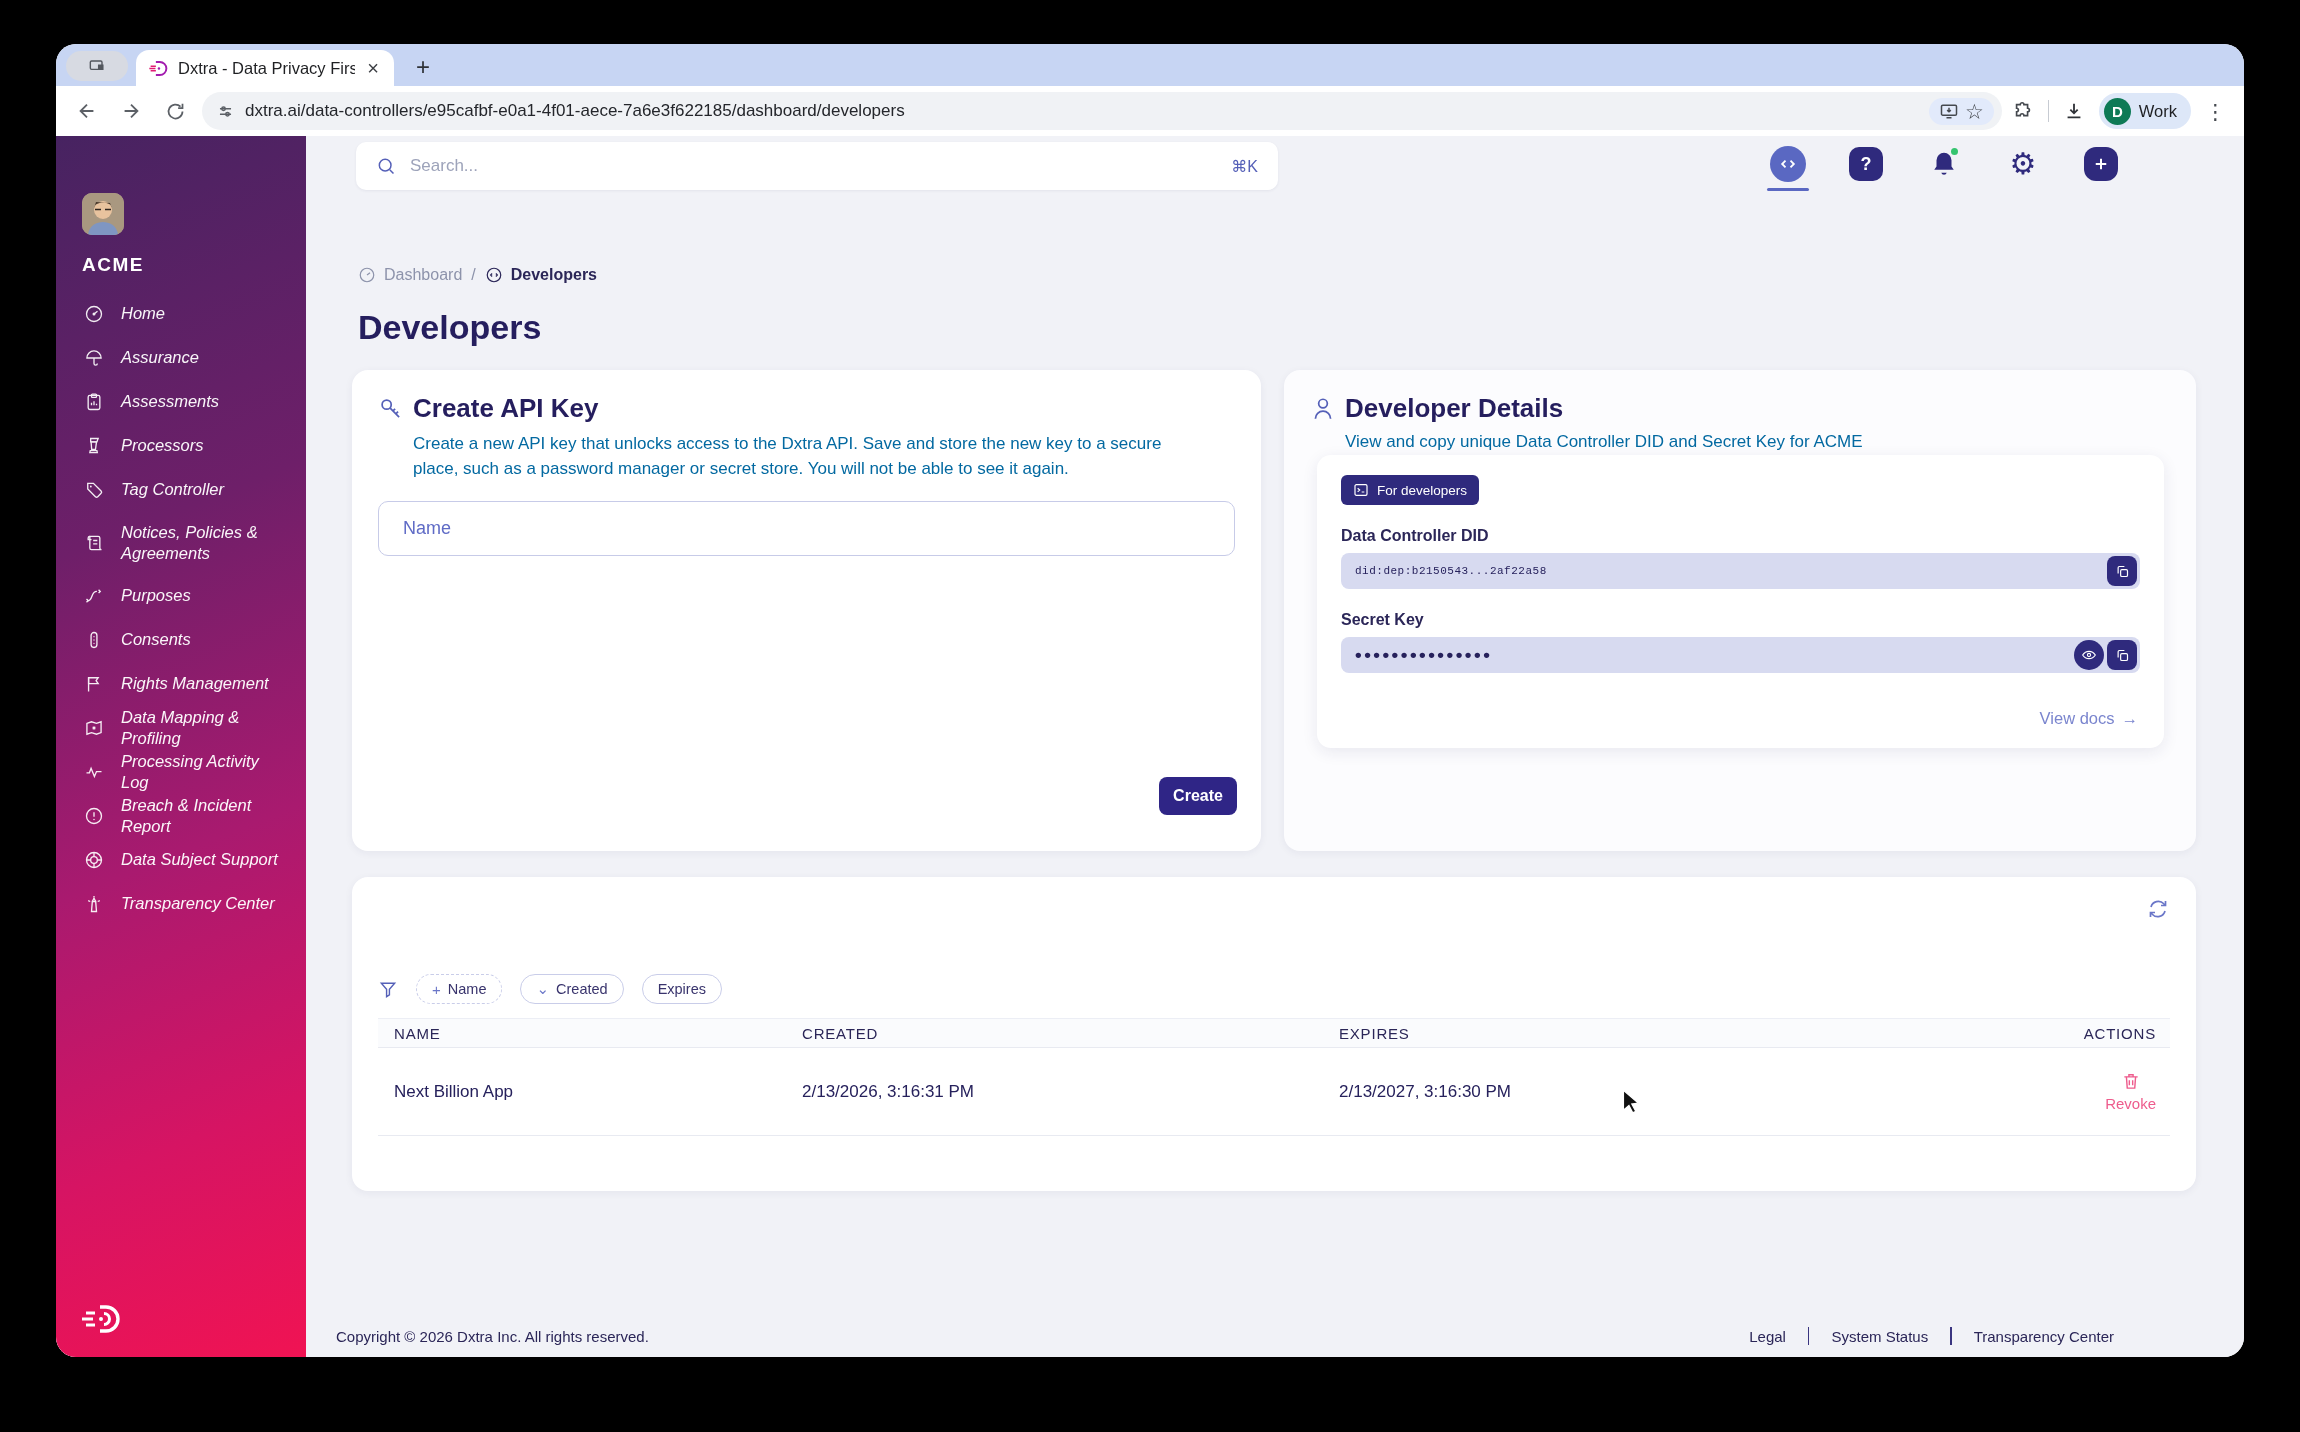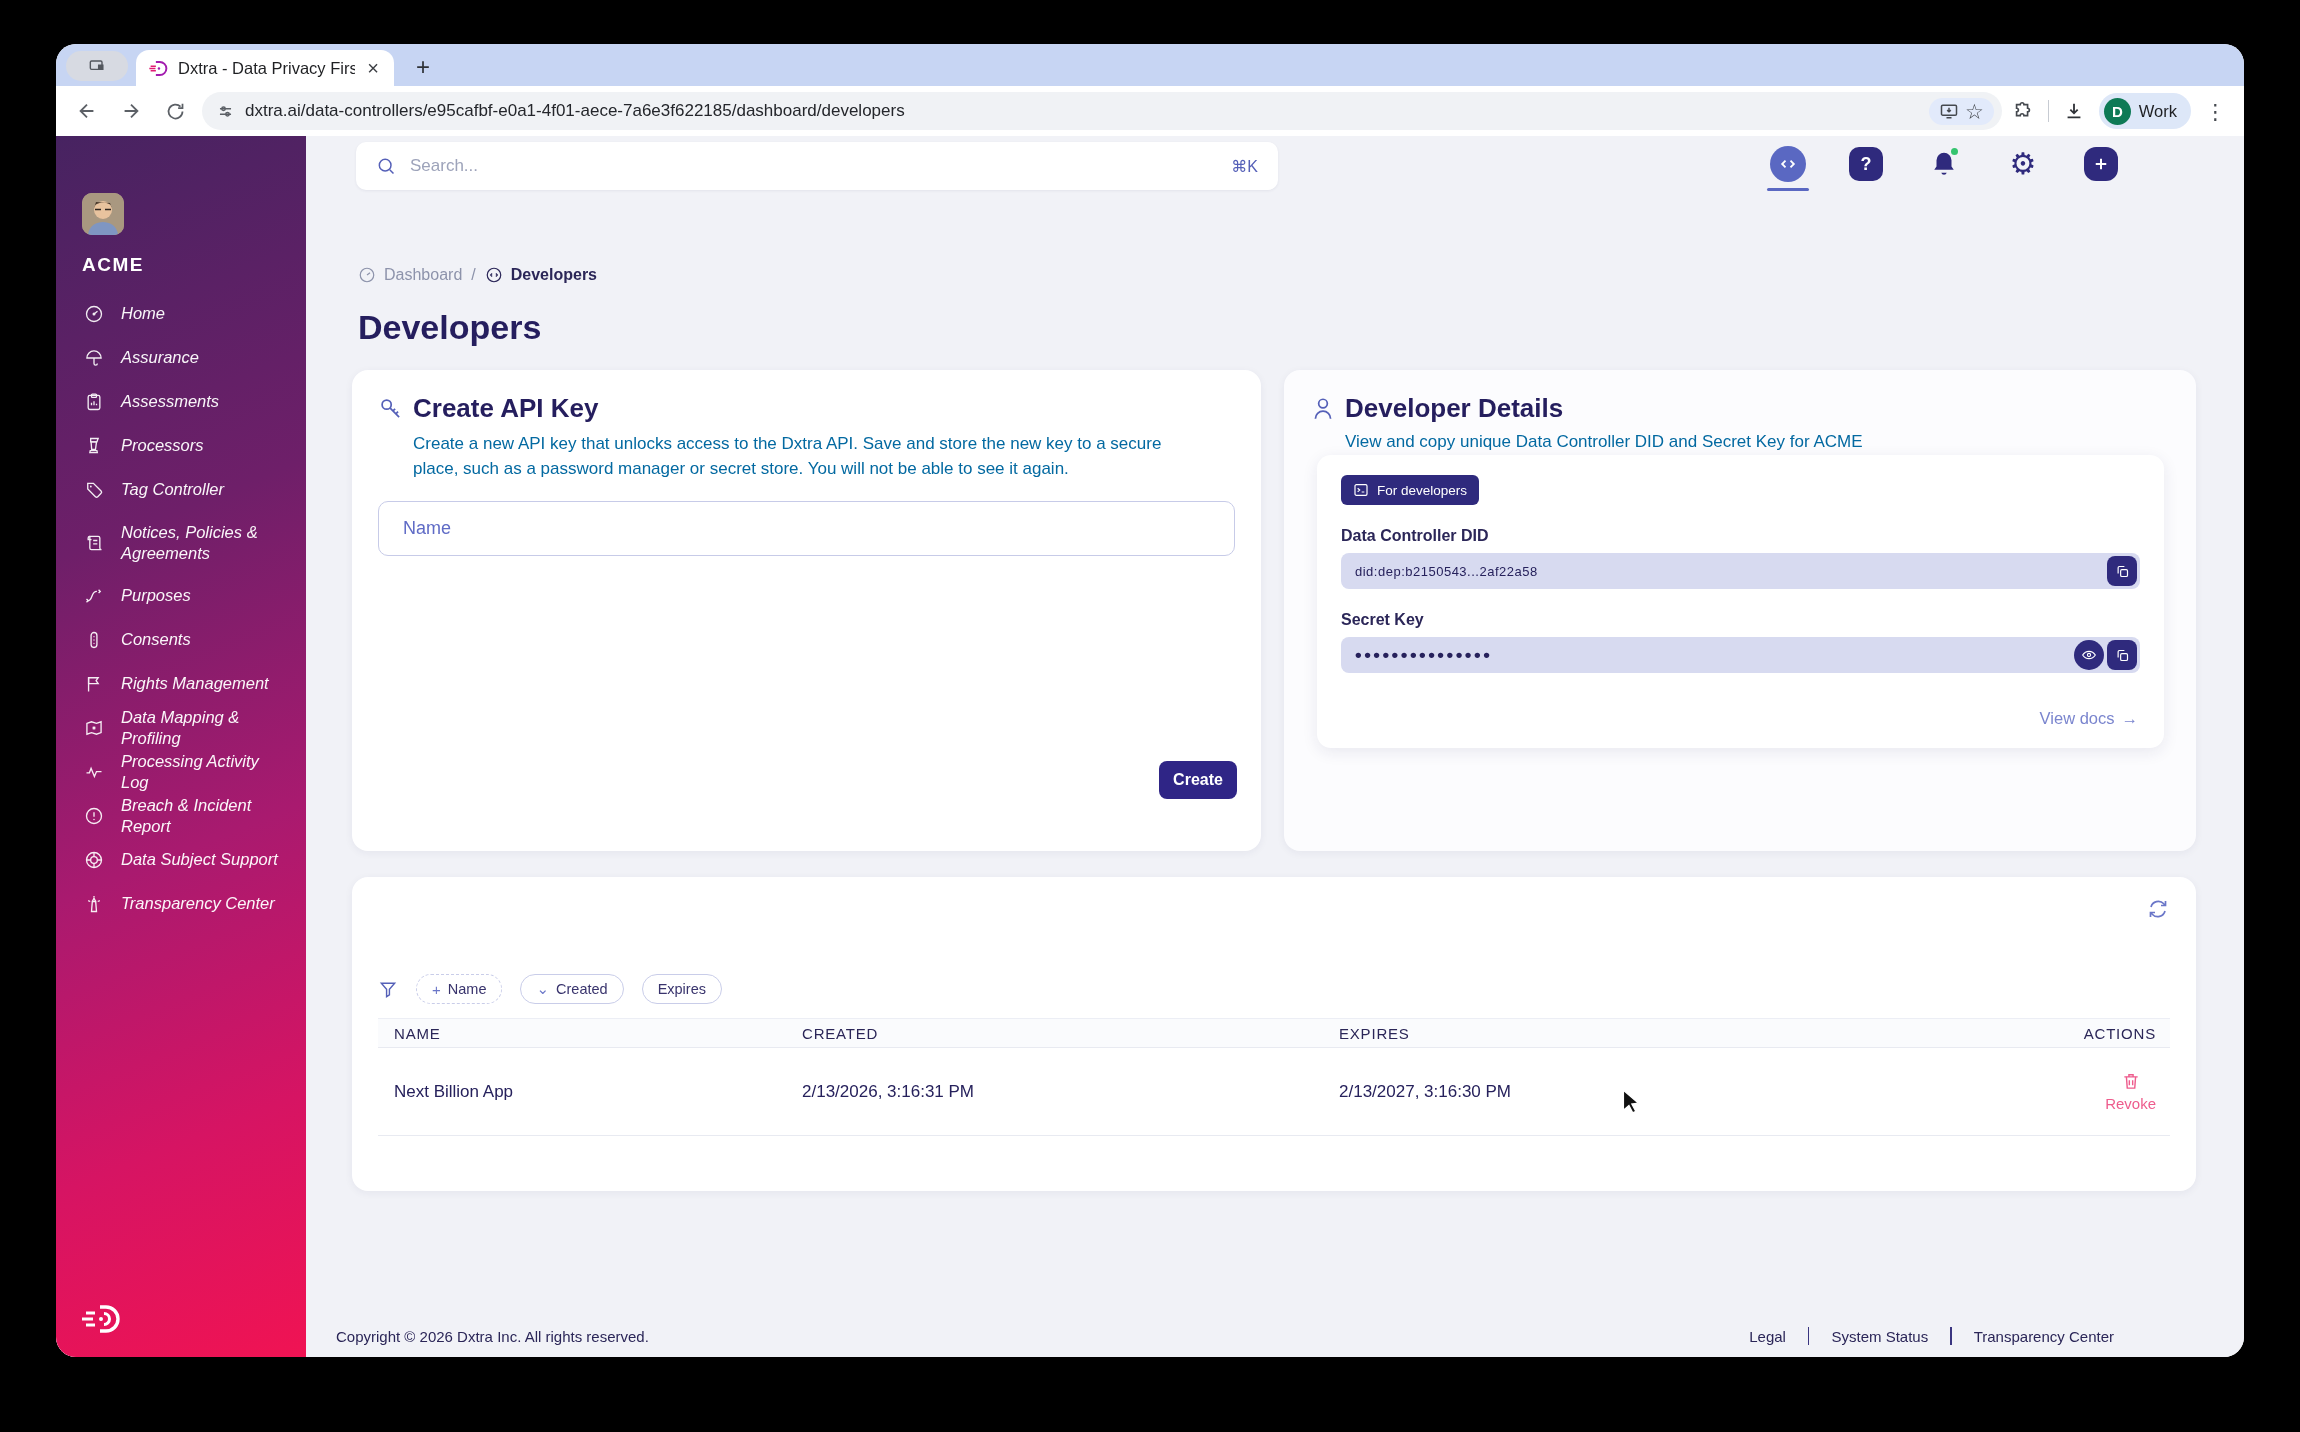--- a/index.html
+++ b/index.html
@@ -64,28 +64,28 @@
   
   .card { position:absolute; background:#fff; border-radius:16px; box-shadow:0 2px 8px rgba(35,30,90,.06); }
   .card-head { display:flex; align-items:flex-start; gap:9px; }
   .card-title { font-size:26px; font-weight:700; color:#251e5e; line-height:1.1; }
   .card-sub { font-size:17px; color:#0369a1; line-height:1.5; }
   .keyicon { color:#5560b8; margin-top:2px; }
 
   .create-card { left:46px; top:234px; width:909px; height:481px; padding:24px 26px; }
   .name-field { position:absolute; left:26px; top:131px; width:857px; height:55px; border:1.5px solid #c7cbe8; border-radius:10px; background:#fff; display:flex; align-items:center; padding:0 24px; }
   .name-label { font-size:18px; color:#5f6bc6; }
-  .create-btn { position:absolute; right:24px; bottom:52px; width:78px; height:38px; background:#2f2586; color:#fff; border:none; border-radius:8px; font-size:16px; font-weight:600; font-family:inherit; cursor:pointer; }
+  .create-btn { position:absolute; right:24px; bottom:36px; width:78px; height:38px; background:#2f2586; color:#fff; border:none; border-radius:8px; font-size:16px; font-weight:600; font-family:inherit; cursor:pointer; }
 
   .details-card { left:978px; top:234px; width:912px; height:481px; background:#fcfcfe; padding:24px 26px; }
   .inner-card { position:absolute; left:33px; top:85px; width:847px; height:293px; background:#fff; border-radius:14px; box-shadow:0 4px 16px rgba(35,30,90,.09); padding:20px 24px; }
   .dev-badge { display:inline-flex; align-items:center; gap:8px; height:30px; padding:0 12px; border-radius:6px; background:#2f2a7d; color:#fff; font-size:13.5px; font-weight:500; }
   .field-label { font-size:16px; font-weight:600; color:#2b2658; margin:22px 0 8px; }
   .copy-field { position:relative; height:36px; background:#d7daf0; border-radius:8px; display:flex; align-items:center; padding:0 78px 0 14px; }
-  .copy-value { font-family:Liberation Sans, sans-serif; font-size:13px; color:#26215c; letter-spacing:.5px; white-space:nowrap; }
+  .copy-value { font-family:Liberation Mono, monospace; font-size:11px; color:#26215c; letter-spacing:.5px; white-space:nowrap; }
   .secret-dots { font-size:19px; font-weight:700; letter-spacing:2.5px; color:#26215c; }
   .field-btns { position:absolute; right:3px; top:3px; display:flex; gap:3px; }
   .sq-btn { width:30px; height:30px; border-radius:8px; background:#2f2a7d; color:#fff; display:flex; align-items:center; justify-content:center; border:none; cursor:pointer; }
   .round-btn { border-radius:50%; }
   .view-docs { position:absolute; right:26px; bottom:20px; font-size:16.5px; font-weight:500; color:#7a85ce; display:flex; align-items:center; gap:7px; cursor:pointer; }
 
   .keys-card { left:46px; top:741px; width:1844px; height:314px; padding:20px 26px; }
   .total-line { font-size:15.5px; color:#4d58b4; margin-top:5px; }
   .refresh-btn { position:absolute; right:26px; top:20px; color:#6a76c8; }
   .filterbar { position:absolute; left:26px; top:97px; display:flex; align-items:center; gap:18px; }

